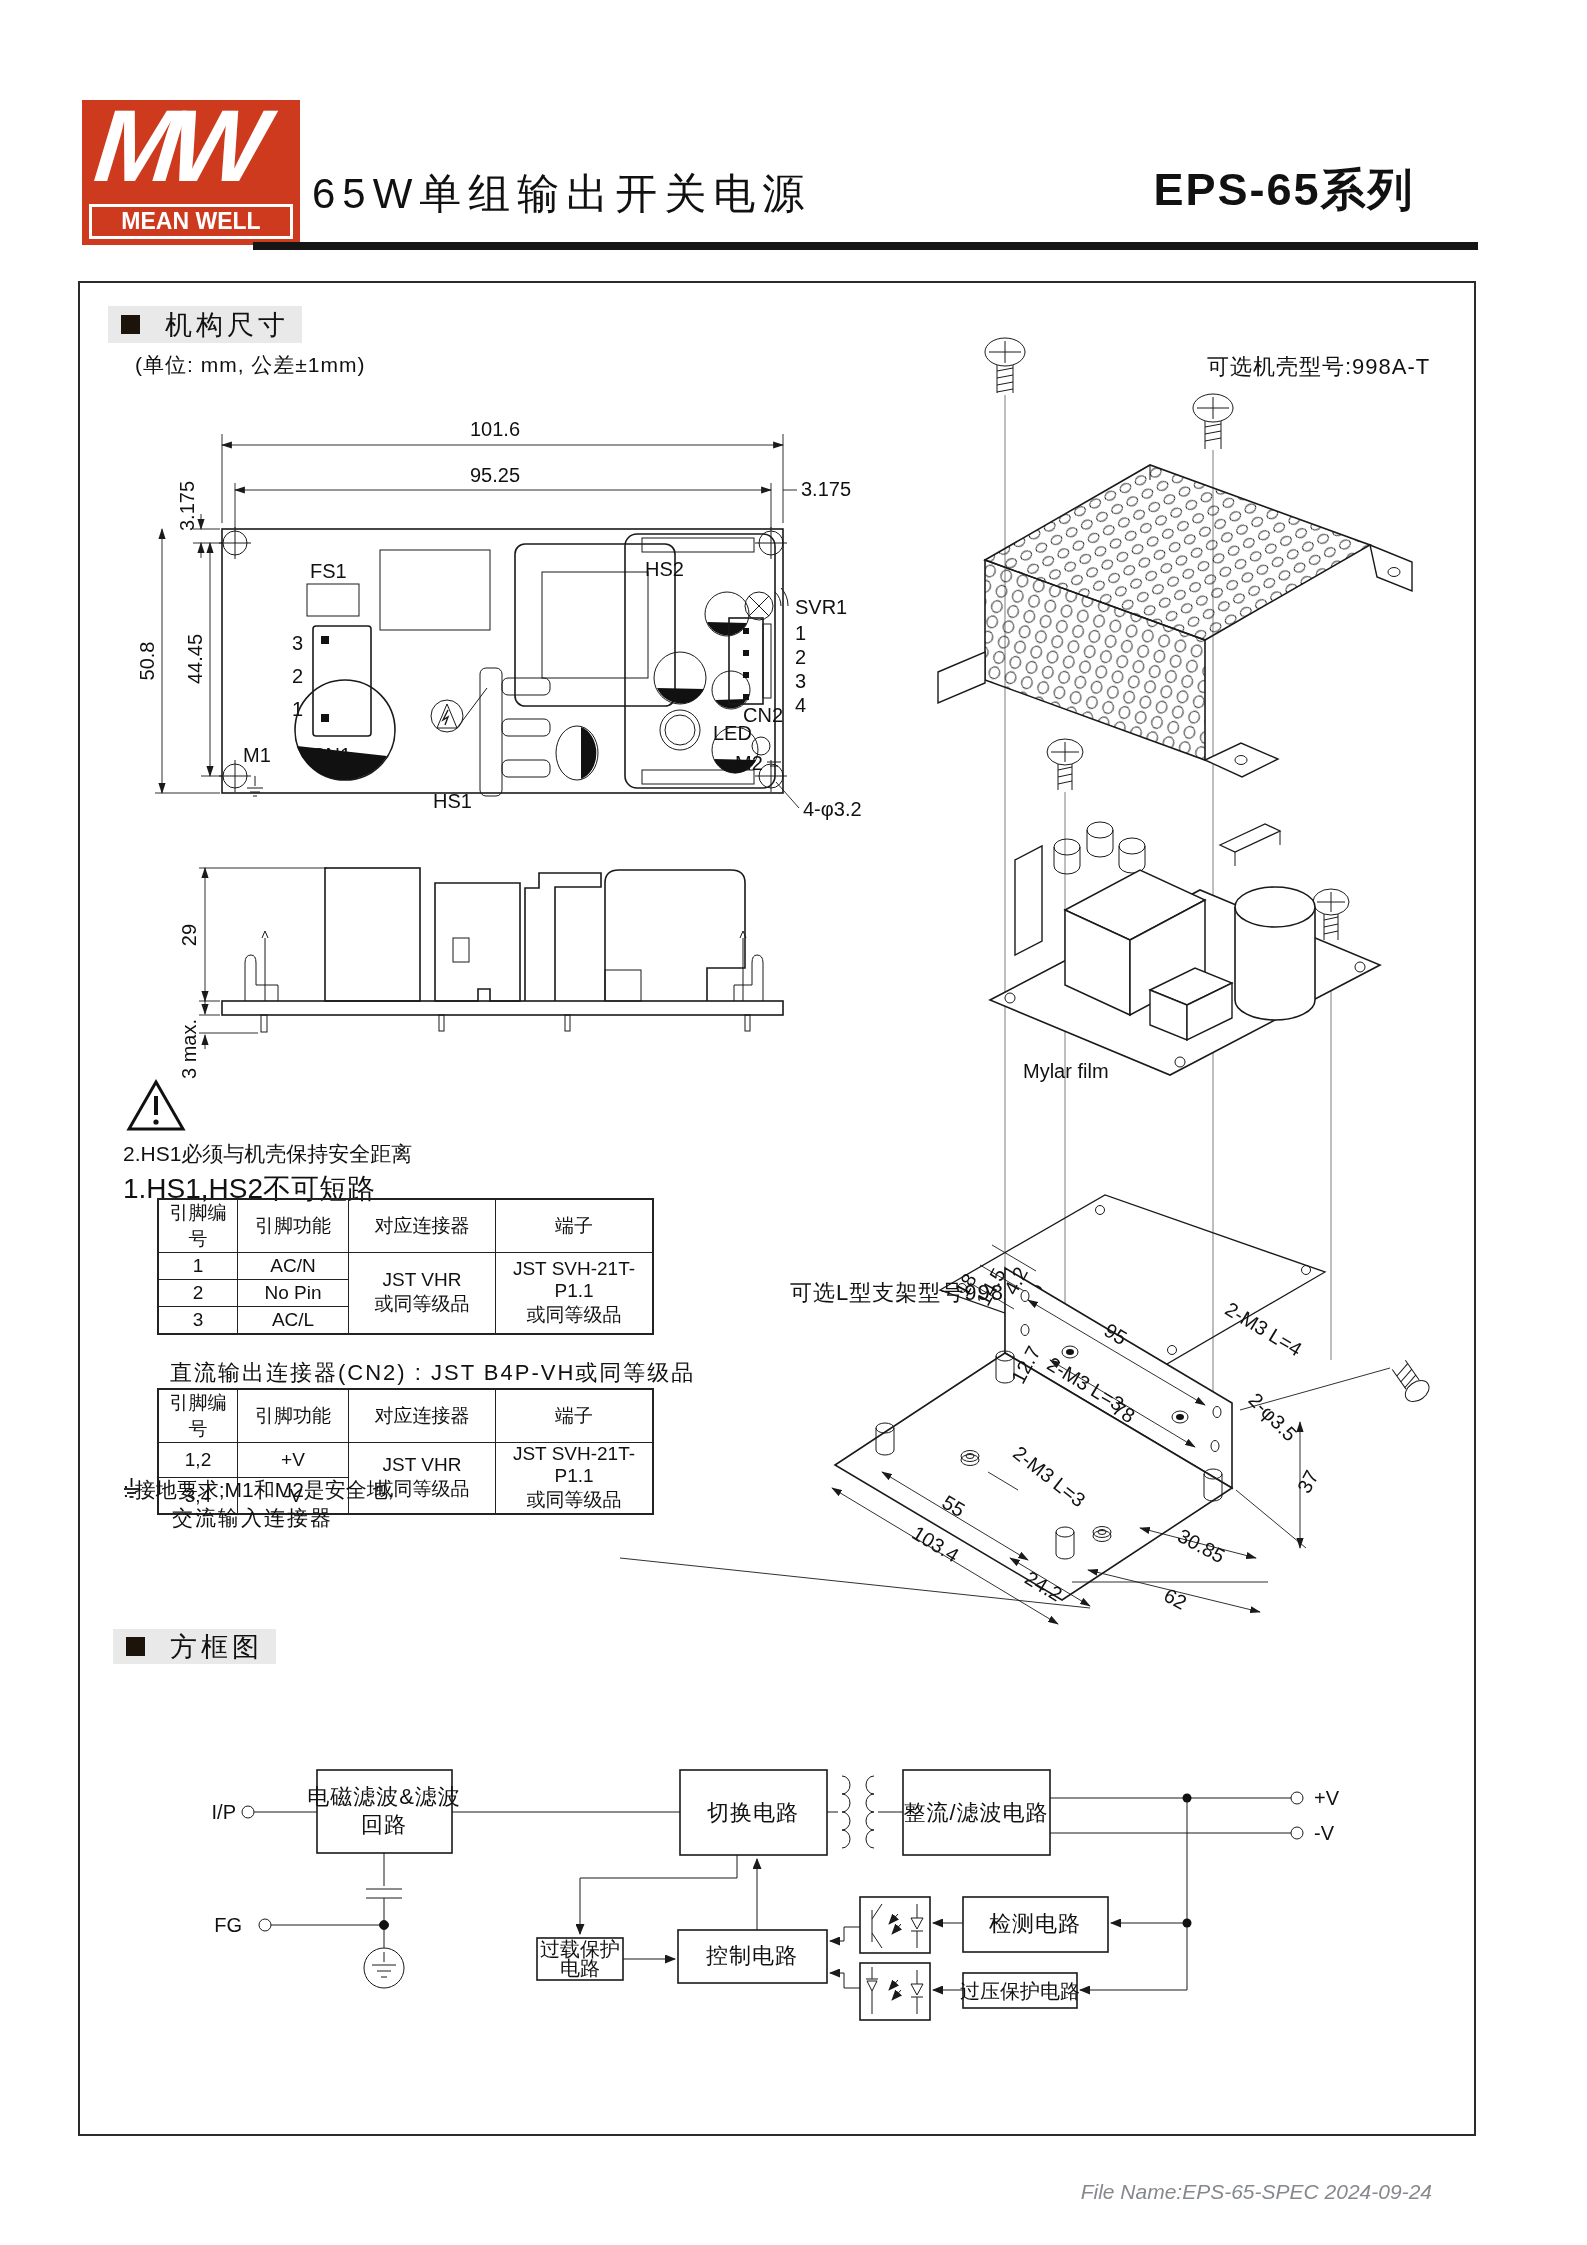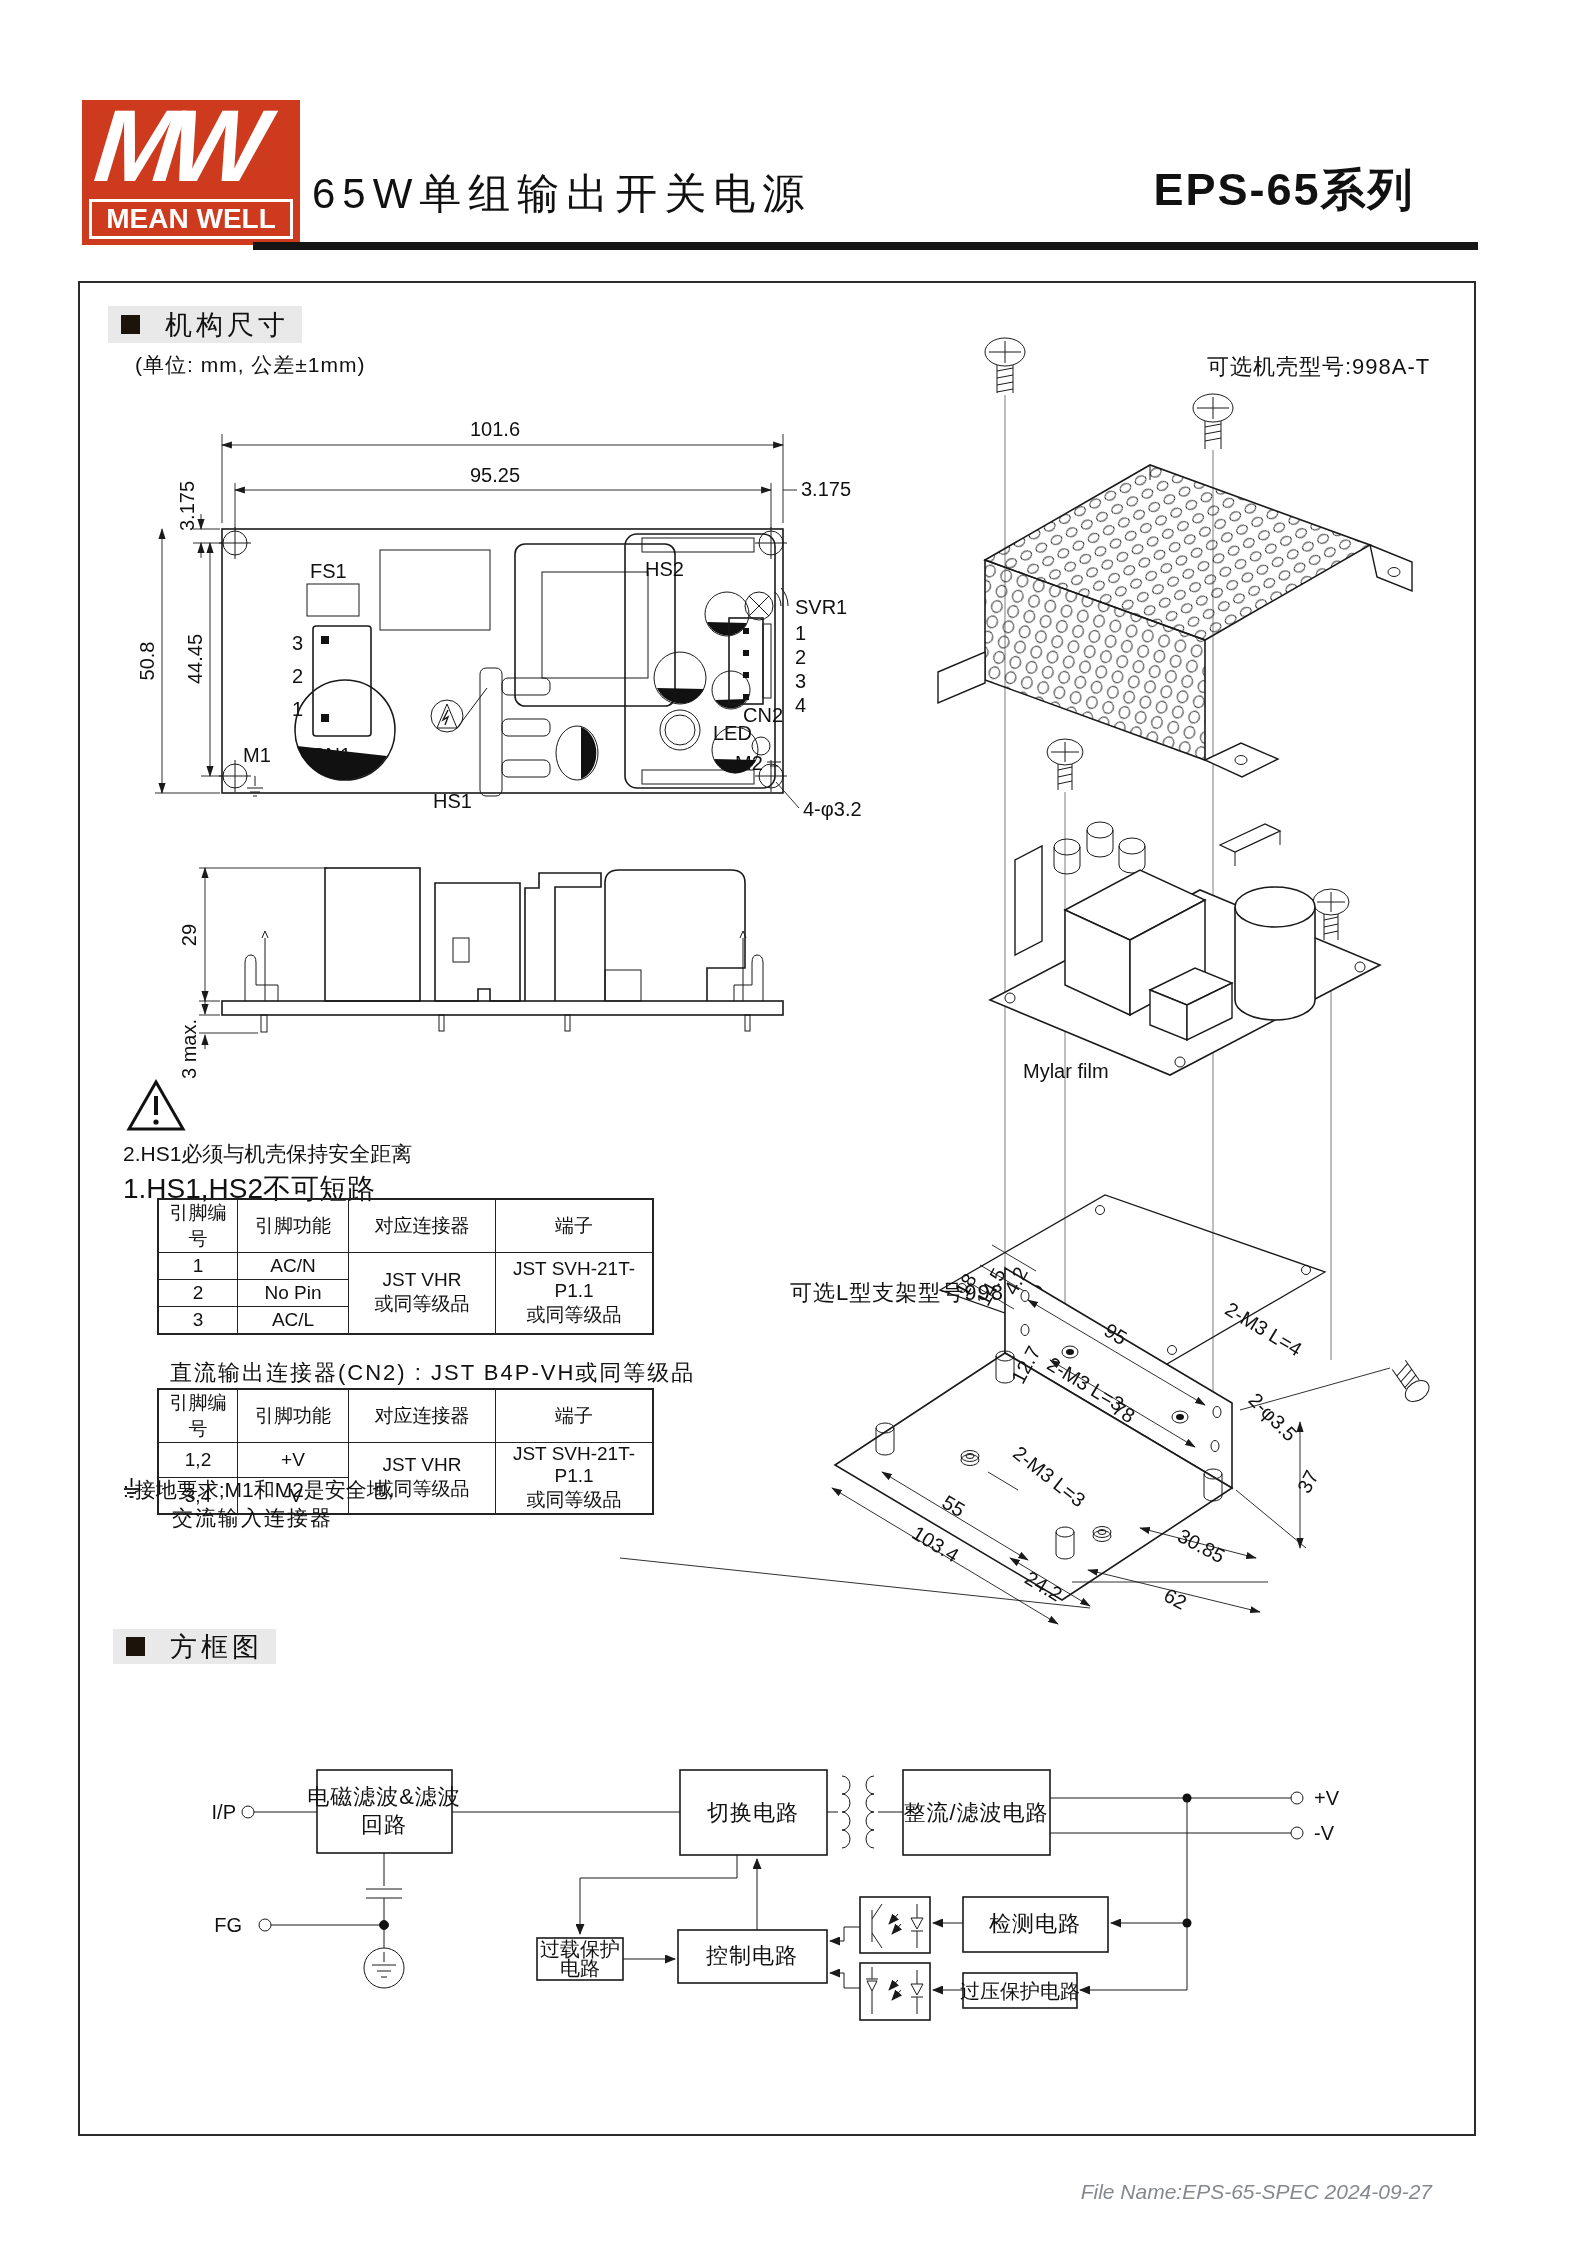--- a/index.html
+++ b/index.html
@@ -4,21 +4,21 @@
 <style>
   html,body{margin:0;padding:0;background:#fff;}
   .page{position:relative;width:1587px;height:2245px;background:#fff;overflow:hidden;
         font-family:"Liberation Sans",sans-serif;color:#111;}
   .abs{position:absolute;}
   
   #logo{left:82px;top:100px;width:218px;height:145px;background:#cd3a1e;}
   #logo .mw{position:absolute;left:14px;top:-12px;font-size:102px;font-weight:bold;font-style:italic;
             color:#fff;letter-spacing:-10px;transform:skewX(-6deg);}
   #logo .strip{position:absolute;left:7px;right:7px;bottom:6px;border:3px solid #fff;
-            text-align:center;color:#fff;font-weight:bold;font-size:28px;letter-spacing:0px;padding:1px 0;}
+            text-align:center;color:#fff;font-weight:bold;font-size:23px;letter-spacing:0px;padding:1px 0;}
   #title{left:312px;top:166px;font-size:42px;font-weight:normal;letter-spacing:7px;white-space:nowrap;}
   #series{left:1090px;top:160px;width:388px;text-align:center;font-size:45px;font-weight:bold;letter-spacing:2px;}
   #hrule{left:253px;top:242px;width:1225px;height:8px;background:#151515;}
   #mainborder{left:78px;top:281px;width:1394px;height:1851px;border:2px solid #2b2b2b;}
   
   .sechead{position:absolute;background:#e9e9e9;display:flex;align-items:center;gap:25px;padding:0 13px;height:37px;}
   .sechead .sqr{width:19px;height:19px;background:#1c130b;}
   .sechead .lbl{font-size:27px;letter-spacing:4px;}
   #sec-mech{left:108px;top:306px;}
   #sec-block{left:113px;top:1629px;height:35px;}
@@ -667,15 +667,15 @@
       <line x1="813" y1="223" x2="783" y2="223" marker-end="url(#mC)"></line>
       <line x1="813" y1="290" x2="783" y2="290" marker-end="url(#mC)"></line>
       <polyline points="710,227 694,227 694,241 680,241" fill="none" marker-end="url(#mC)"></polyline>
       <polyline points="710,288 694,288 694,273 680,273" fill="none" marker-end="url(#mC)"></polyline>
       <line x1="473" y1="259" x2="525" y2="259" marker-end="url(#mC)"></line>
       <line x1="607" y1="230" x2="607" y2="159" marker-end="url(#mC)"></line>
       <polyline points="587,155 587,178 430,178 430,234" fill="none" marker-end="url(#mC)"></polyline>
     </g>
   </svg>
 
-  <div class="abs" id="footer">File Name:EPS-65-SPEC  2024-09-27</div>
+  <div class="abs" id="footer">File Name:EPS-65-SPEC  2024-09-24</div>
 
 </div>
 
 </body></html>

